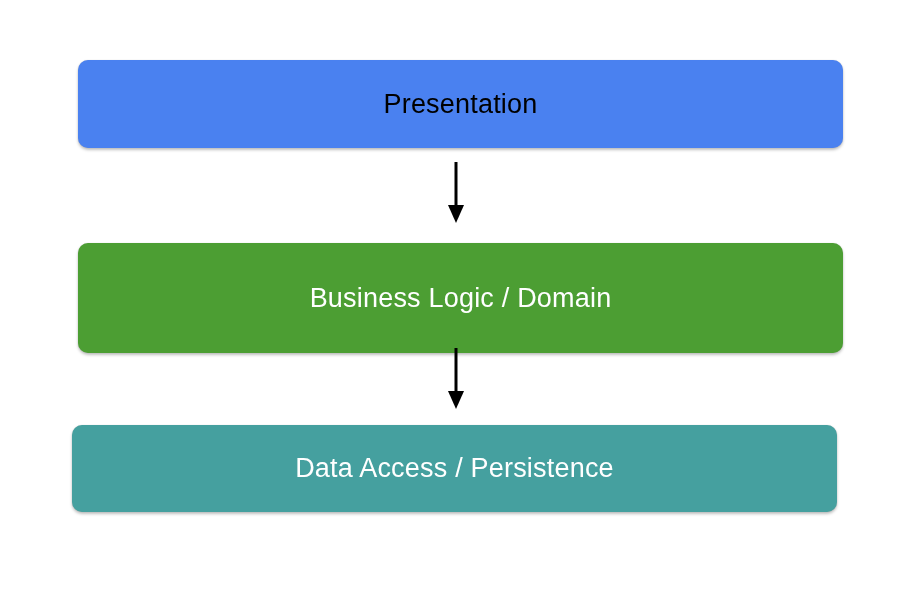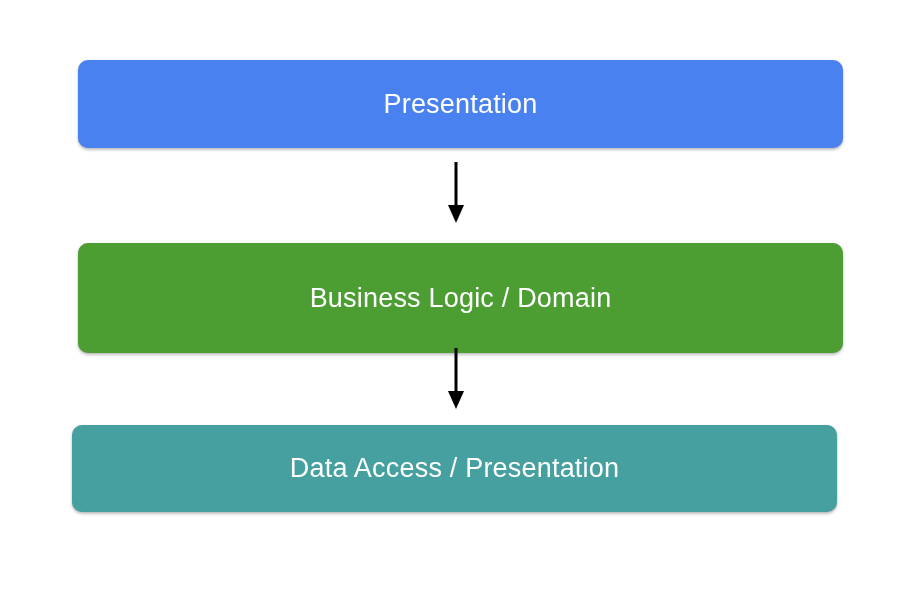--- a/index.html
+++ b/index.html
@@ -45,21 +45,21 @@
   .arrow-1 { top: 161px; }
   .arrow-2 { top: 347px; }
   .arrow svg { display: block; width: 100%; height: 100%; }
 </style>
 </head>
 <body>
 
 <div class="stage">
 
   <div class="layer-box box-presentation" style="background-color: rgb(74, 129, 240);">
-    <span class="layer-label" style="color: #ffffff; text-align: center;">Presentation</span>
+    <span class="layer-label" style="color: #000000; text-align: center;">Presentation</span>
   </div>
 
   <div class="arrow arrow-1" style="color: rgb(0, 0, 0);">
     <svg viewBox="0 0 20 62" xmlns="http://www.w3.org/2000/svg">
       <line x1="10" y1="1" x2="10" y2="46" stroke="currentColor" stroke-width="3"></line>
       <polygon points="2,44 18,44 10,62" fill="currentColor"></polygon>
     </svg>
   </div>
 
   <div class="layer-box box-business" style="background-color: rgb(76, 158, 51);">
@@ -67,16 +67,16 @@
   </div>
 
   <div class="arrow arrow-2" style="color: rgb(0, 0, 0);">
     <svg viewBox="0 0 20 62" xmlns="http://www.w3.org/2000/svg">
       <line x1="10" y1="1" x2="10" y2="46" stroke="currentColor" stroke-width="3"></line>
       <polygon points="2,44 18,44 10,62" fill="currentColor"></polygon>
     </svg>
   </div>
 
   <div class="layer-box box-data" style="background-color: rgb(69, 160, 159);">
-    <span class="layer-label" style="color: rgb(255, 255, 255);">Data Access / Presentation</span>
+    <span class="layer-label" style="color: rgb(255, 255, 255);">Data Access / Persistence</span>
   </div>
 
 </div>
 
 </body></html>

